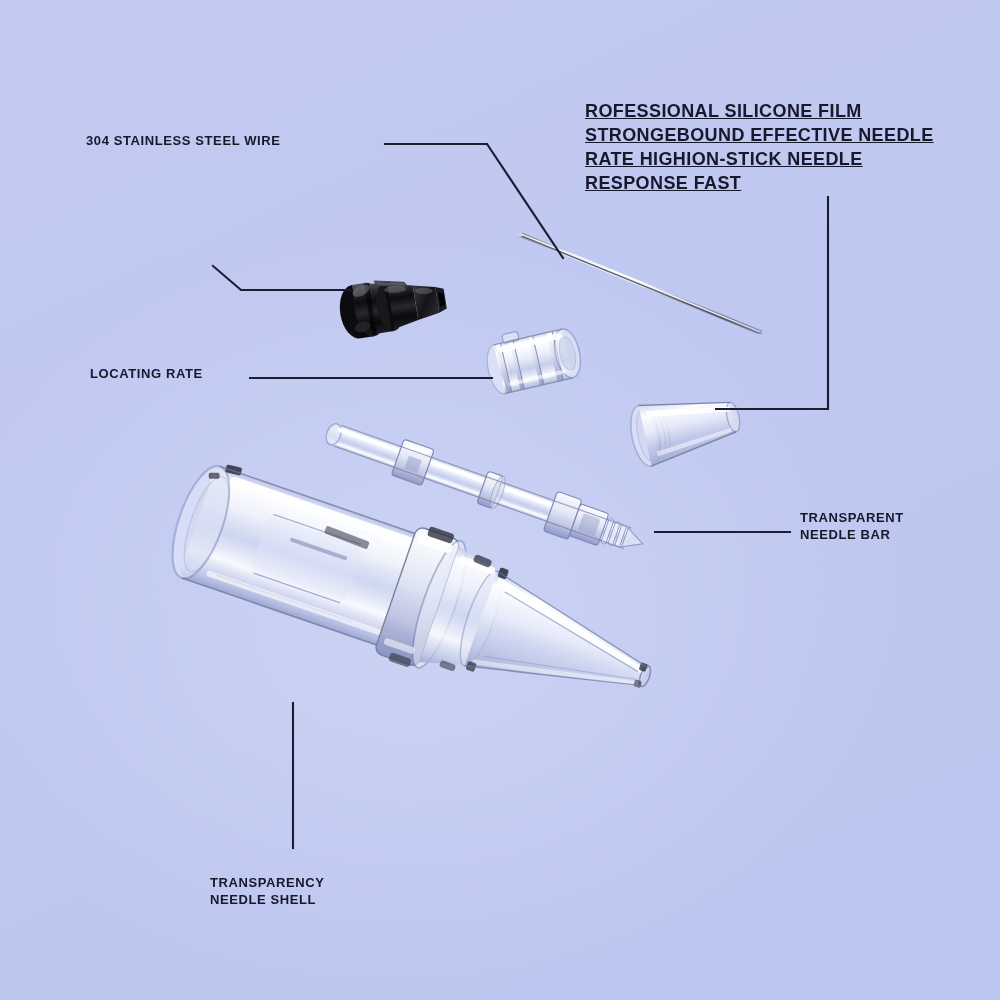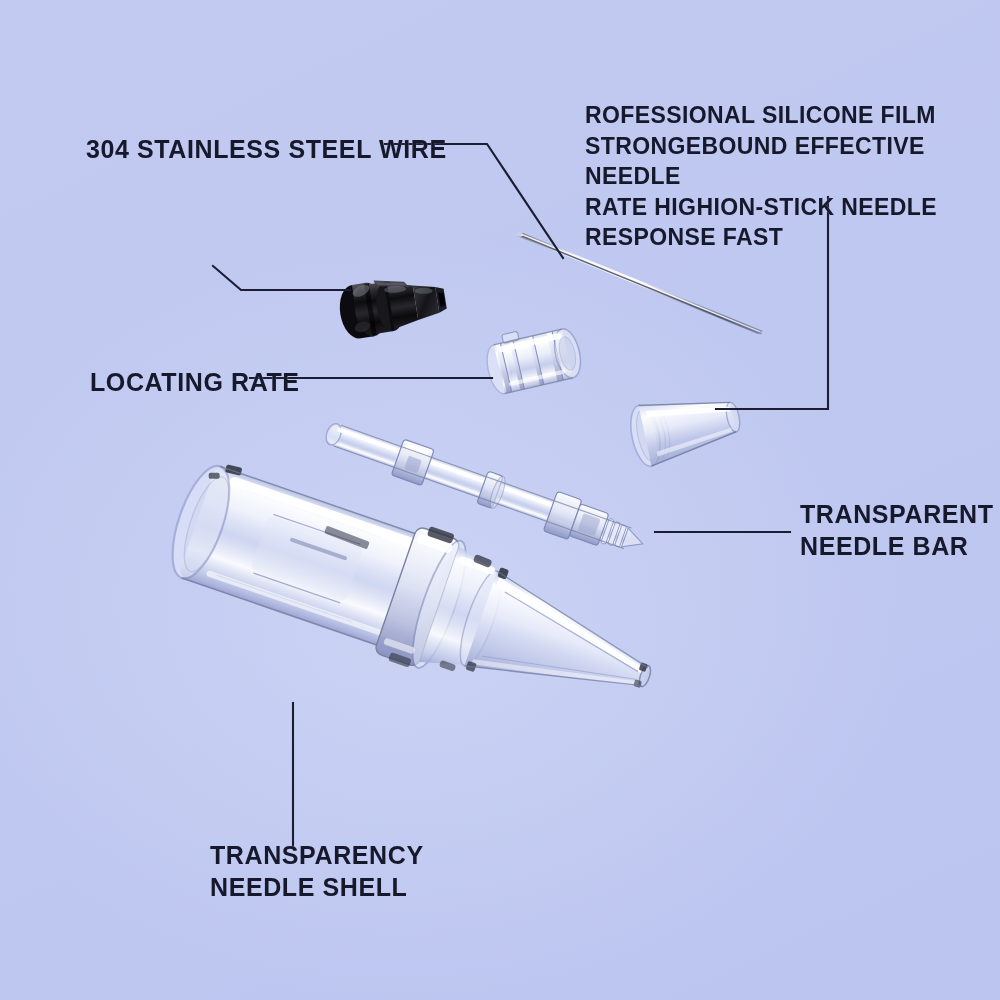--- a/index.html
+++ b/index.html
@@ -29,34 +29,34 @@
     inset: 0;
     width: 1000px;
     height: 1000px;
     pointer-events: none;
   }
   
   .label {
     position: absolute;
     color: #16182b;
     font-weight: bold;
-    font-size: 25px;
+    font-size: 13px;
     letter-spacing: 0.6px;
     line-height: 1.28;
     white-space: pre-line;
     text-shadow: 0 0 1px rgba(191,200,240,0.9);
   }
-  .label.small { font-size: 23px; letter-spacing: 0.4px; }
+  .label.small { font-size: 18px; letter-spacing: 0.4px; text-decoration: underline; }
 
   #label-steel-wire   { left: 86px;  top: 133px; }
   #label-rear-cover   { left: 86px;  top: 236px; }
   #label-locating     { left: 90px;  top: 366px; }
   #label-silicone     { left: 585px; top: 100px; line-height: 1.33; }
-  #label-needle-bar   { left: 800px; top: 498px; }
-  #label-shell        { left: 210px; top: 839px; }
+  #label-needle-bar   { left: 800px; top: 510px; }
+  #label-shell        { left: 210px; top: 875px; }
 
   
   .part { position: absolute; }
 
   
   #part-steel-needle {
     left: 505px; top: 230px;
     width: 270px; height: 110px;
   }
 

